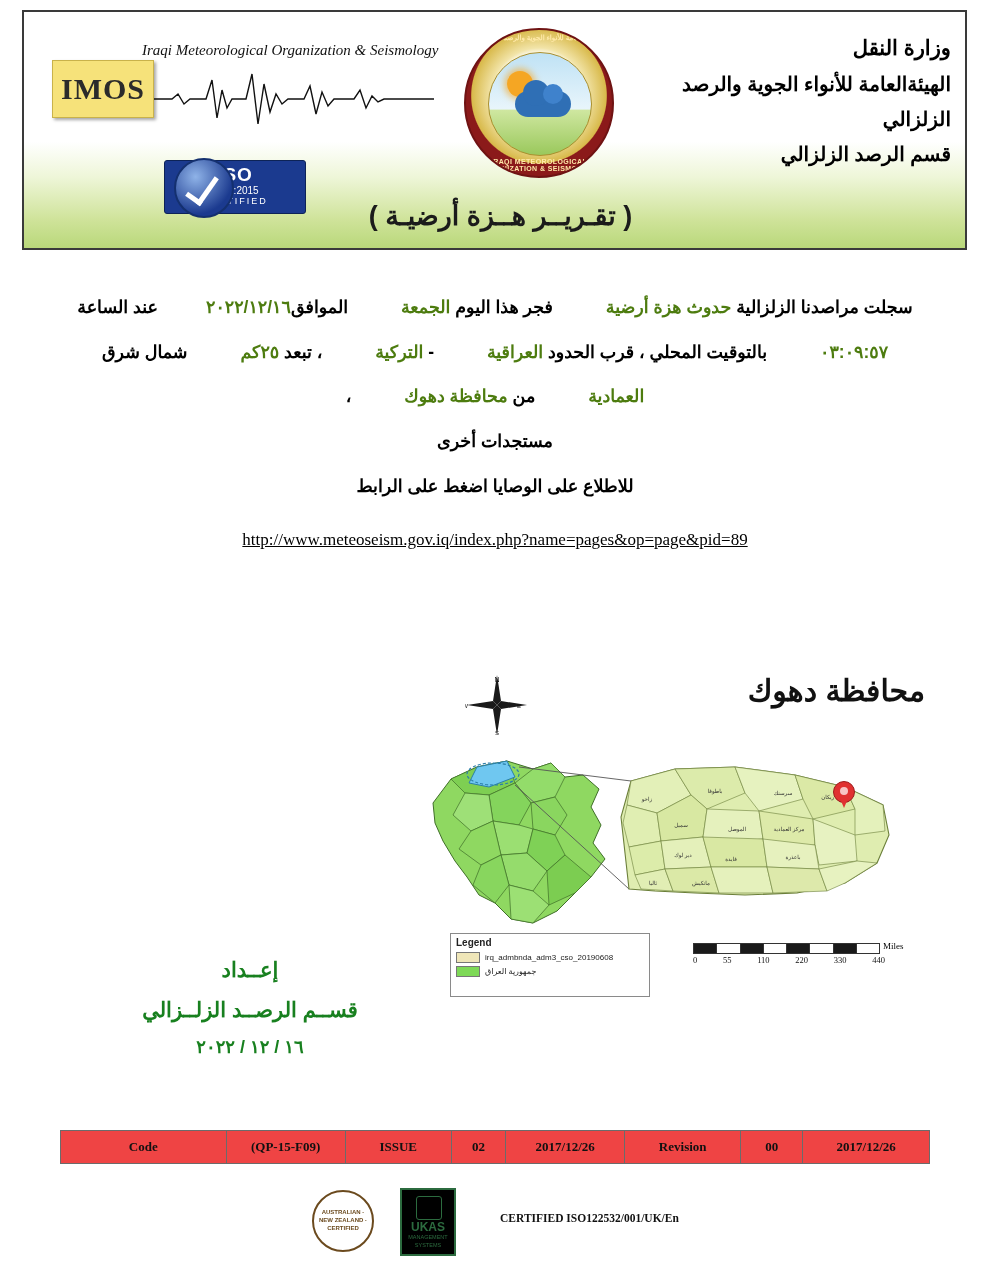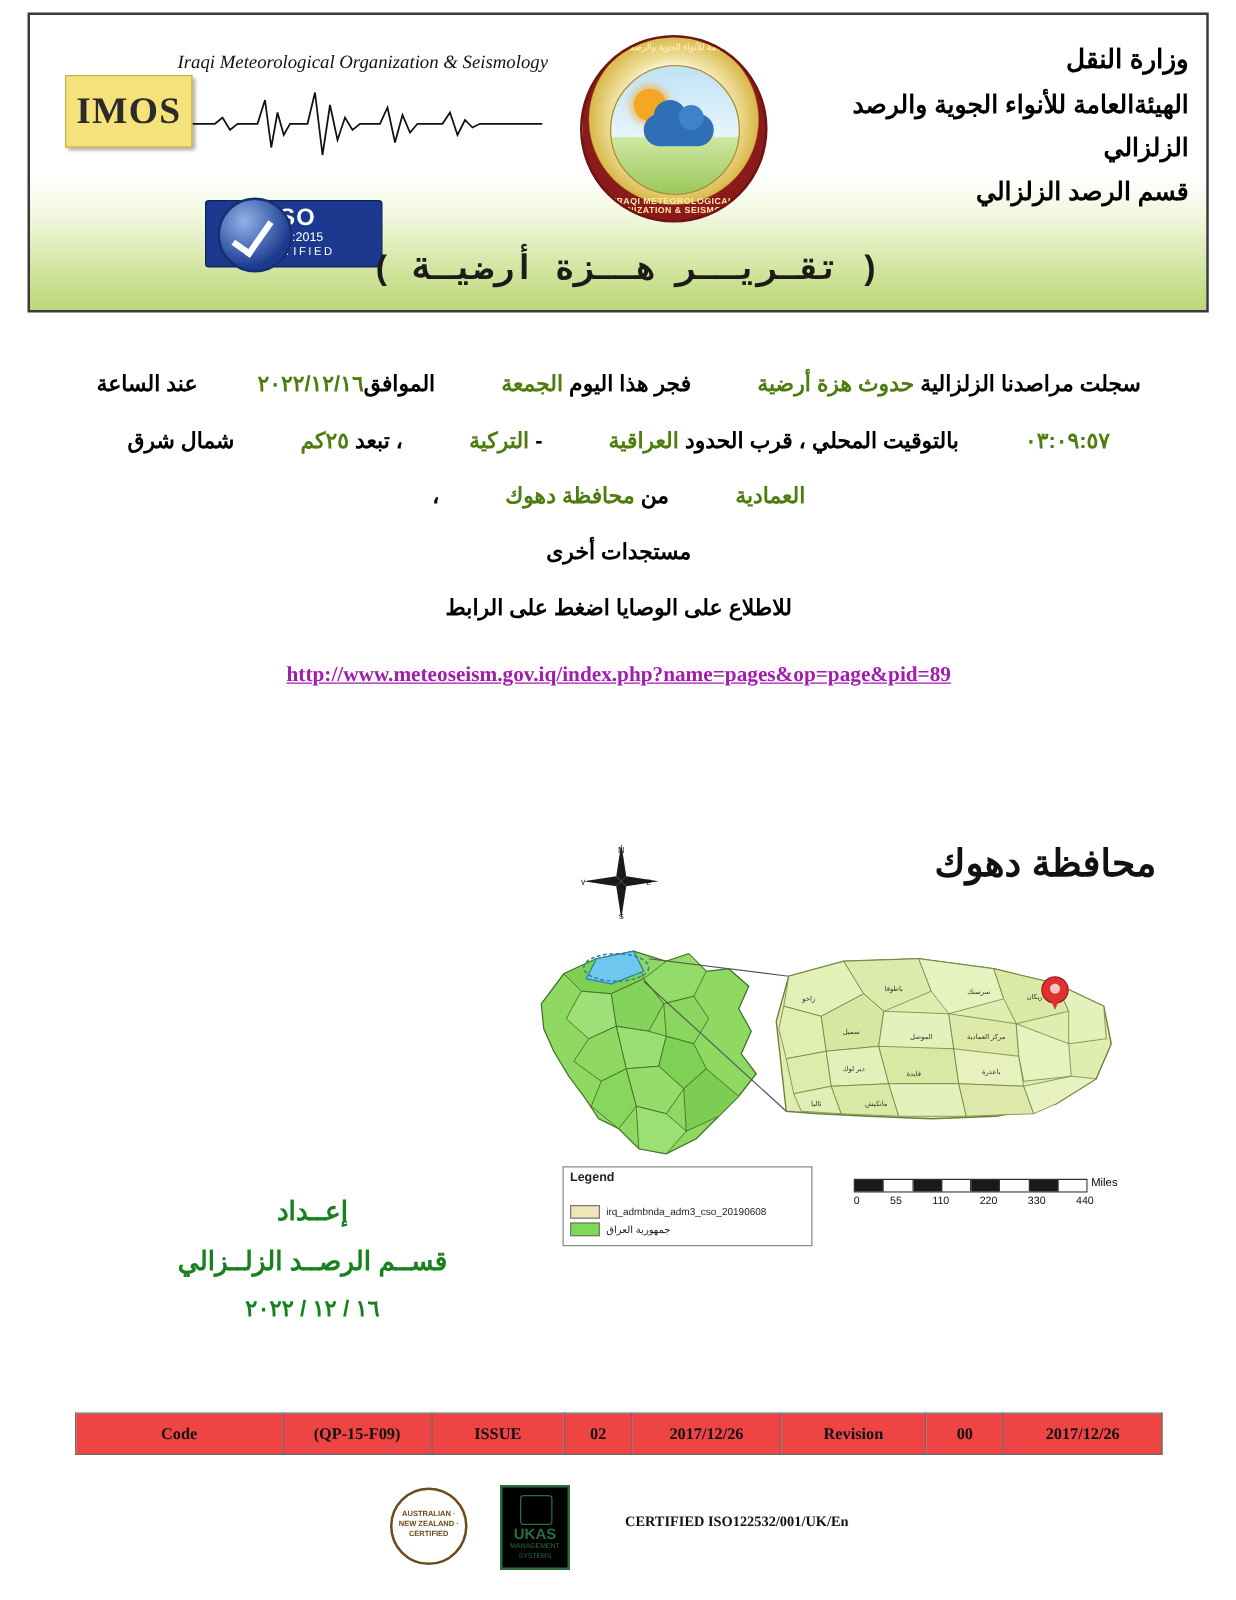--- a/index.html
+++ b/index.html
@@ -99,37 +99,36 @@
     left:0;
   }
   .logo-text-top{top:4px;}
   .logo-text-bottom{bottom:4px;letter-spacing:.4px;}
 
   .report-title{
     position:absolute;left:12px;right:0;bottom:16px;text-align:center;
     font-size:27px;font-weight:bold;color:#1b1b1b;
     letter-spacing:2px;
     direction:rtl;
-    font-family:Liberation Mono, monospace;
   }
 
   
   .content{
     position:absolute;left:60px;top:285px;width:870px;
     direction:rtl;text-align:center;
   }
   .para{
     font-size:17.5px;font-weight:bold;color:#000;line-height:2.55;
     text-align:center;
   }
   .red{color:#4d7c0f;margin-left:48px;}
   .p1{text-align:justify;text-align-last:center;}
   .link{
     display:block;margin-top:22px;text-align:center;direction:ltr;
-    color:#a21caf;font-size:17px;font-weight:bold;text-decoration:underline;
+    color:#000000;font-size:17px;font-weight:normal;text-decoration:underline;
     font-family:"Liberation Serif",serif;
   }
 
   
   .map-wrap{
     position:absolute;left:415px;top:665px;width:520px;height:360px;
   }
   .map-title{
     position:absolute;right:10px;top:8px;font-size:30px;font-weight:bold;color:#111;direction:rtl;
   }
@@ -137,27 +136,27 @@
     position:absolute;left:50px;top:8px;width:64px;height:64px;
   }
   .map-canvas{
     position:absolute;left:0;top:78px;width:520px;height:210px;
   }
   .legend-box{
     position:absolute;left:35px;top:268px;width:200px;height:64px;
     border:1px solid #8a8a8a;background:#fff;direction:ltr;text-align:left;
     font-size:8px;color:#222;padding:3px 5px;box-sizing:border-box;
   }
-  .legend-box .lg-title{font-size:10px;font-weight:bold;margin-bottom:16px;}
+  .legend-box .lg-title{font-size:10px;font-weight:bold;margin-bottom:4px;}
   .legend-row{display:flex;align-items:center;margin-bottom:3px;}
   .legend-sw{width:22px;height:9px;border:1px solid #777;margin-right:5px;}
   .sw1{background:#efe6b8;}
   .sw2{background:#7ed957;}
   .scalebar{
-    position:absolute;left:268px;top:278px;width:215px;direction:ltr;
+    position:absolute;left:278px;top:278px;width:215px;direction:ltr;font-family:Liberation Serif, serif;
   }
   .scale-bar-graphic{display:flex;height:9px;border:1px solid #333;width:185px;}
   .scale-bar-graphic div{flex:1;border-right:1px solid #333;}
   .scale-bar-graphic div:last-child{border-right:none;}
   .sb-dark{background:#1a1a1a;}
   .sb-light{background:#fff;}
   .scale-nums{display:flex;width:192px;font-size:8.5px;margin-top:1px;color:#111;justify-content:space-between;}
   .scale-miles{position:absolute;left:190px;top:-2px;font-size:9px;}
 
   .pin{

